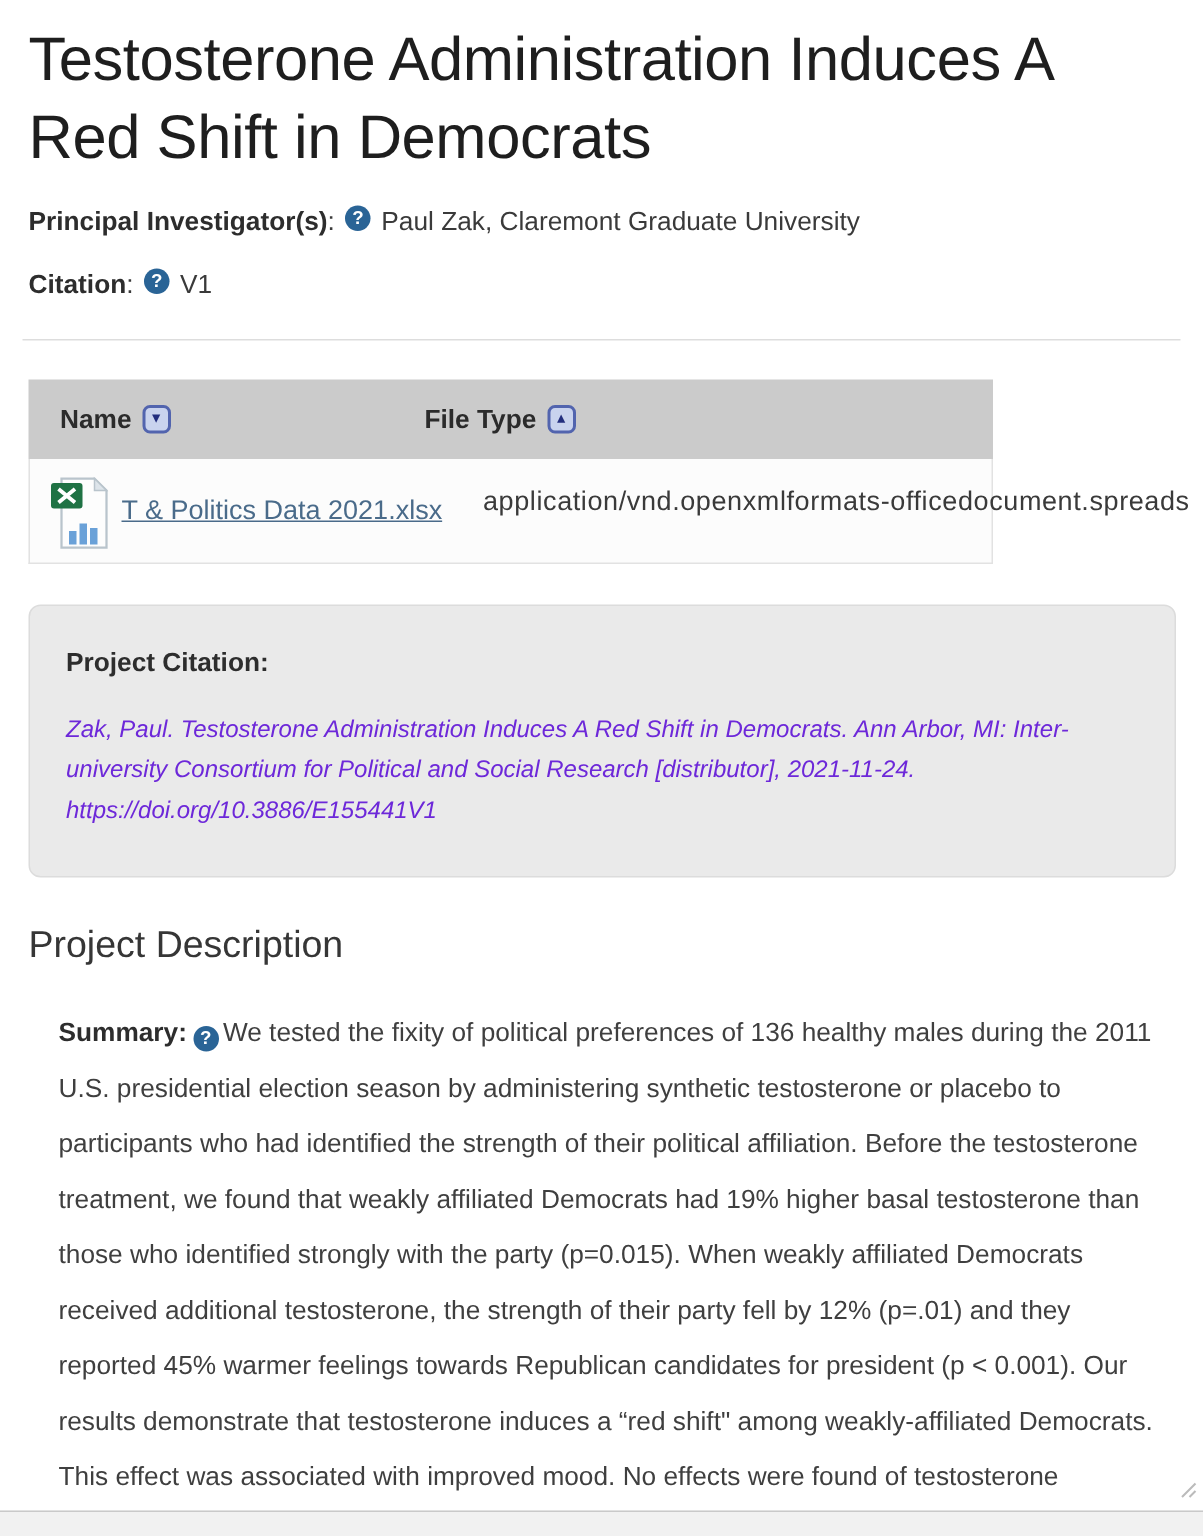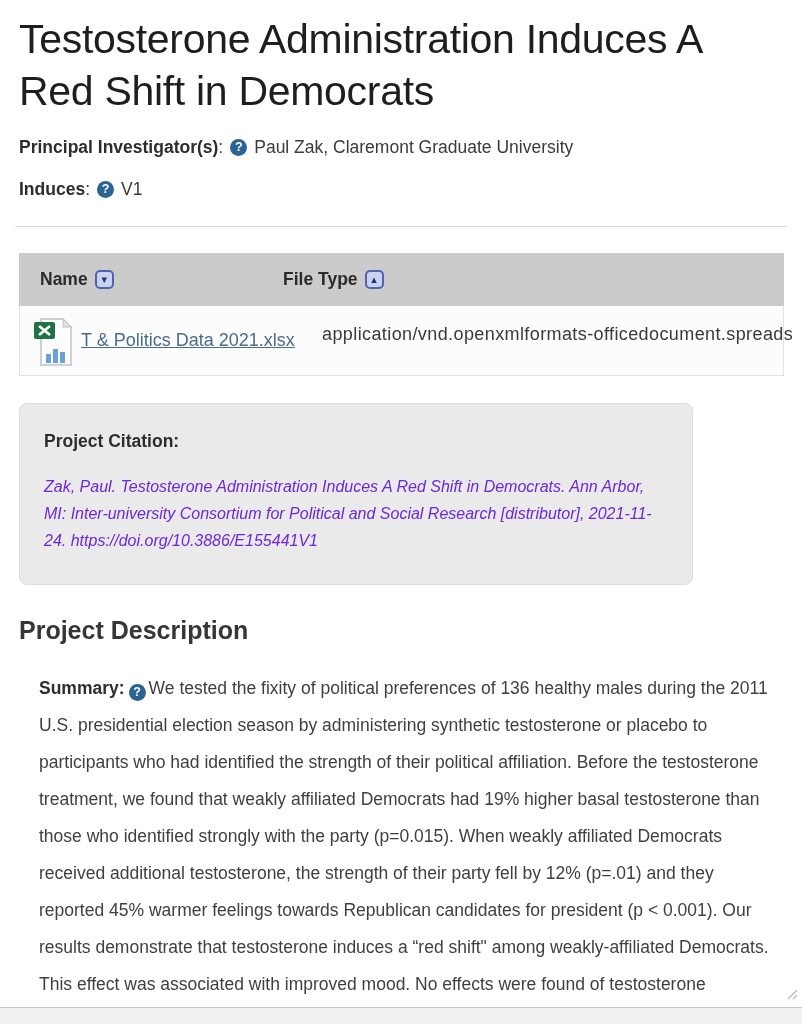--- a/index.html
+++ b/index.html
@@ -18,21 +18,20 @@
     font-size: 41px;
     font-weight: 400;
     line-height: 1.28;
     color: #1e1e1e;
     letter-spacing: -0.3px;
     max-width: 770px;
   }
 
   .meta-line {
     display: flex;
-    align-items: center;
     gap: 7px;
     font-size: 17.5px;
     margin-top: 19px;
     color: #3a3a3a;
   }
   .meta-line.version { margin-top: 21px; }
   .meta-label { font-weight: 700; color: #2d2d2d; }
   .help-icon {
     width: 17px; height: 17px;
     border-radius: 50%;
@@ -47,21 +46,21 @@
     cursor: pointer;
   }
 
   .divider {
     border: none;
     border-top: 1px solid #dddddd;
     margin: 26px -4px 0 -4px;
   }
 
   
-  .files-table { margin-top: 26px; width: 765px; }
+  .files-table { margin-top: 26px; width: 643px; }
   .files-header {
     background: #cbcbcb;
     height: 53px;
     display: flex;
     align-items: center;
     padding-left: 21px;
   }
   .col-header {
     display: flex;
     align-items: center;
@@ -107,40 +106,40 @@
     letter-spacing: 0.4px;
     color: #3a3a3a;
     white-space: nowrap;
     z-index: 2;
     margin-left: 40px;
   }
 
   
   .citation-card {
     margin-top: 27px;
-    width: 674px;
+    width: 765px;
     background: #eaeaea;
     border: 1px solid #dcdcdc;
     border-radius: 8px;
     padding: 27px 24px 30px 24px;
   }
   .citation-heading { font-size: 17.5px; font-weight: 700; color: #2d2d2d; }
   .citation-text {
     margin-top: 21px;
     font-size: 16px;
     line-height: 27px;
     color: #6d28d9;
     max-width: 700px;
     font-style: italic;
   }
 
   .section-heading {
     margin-top: 31px;
     font-size: 25px;
-    font-weight: 700;
+    font-weight: 400;
     color: #363636;
   }
 
   .summary {
     margin: 25px 0 0 20px;
     max-width: 742px;
     font-size: 17.5px;
     line-height: 37px;
     color: #3f3f3f;
   }
@@ -171,21 +170,21 @@
 
   <h1 class="page-title">Testosterone Administration Induces A Red Shift in Democrats</h1>
 
   <div class="meta-line">
     <span><span class="meta-label">Principal Investigator(s)</span>:</span>
     <span class="help-icon">?</span>
     <span>Paul Zak, Claremont Graduate University</span>
   </div>
 
   <div class="meta-line version">
-    <span><span class="meta-label">Induces</span>:</span>
+    <span><span class="meta-label">Citation</span>:</span>
     <span class="help-icon">?</span>
     <span>V1</span>
   </div>
 
   <hr class="divider">
 
   <div class="files-table">
     <div class="files-header">
       <div class="col-header col-name">
         <span>Name</span>

